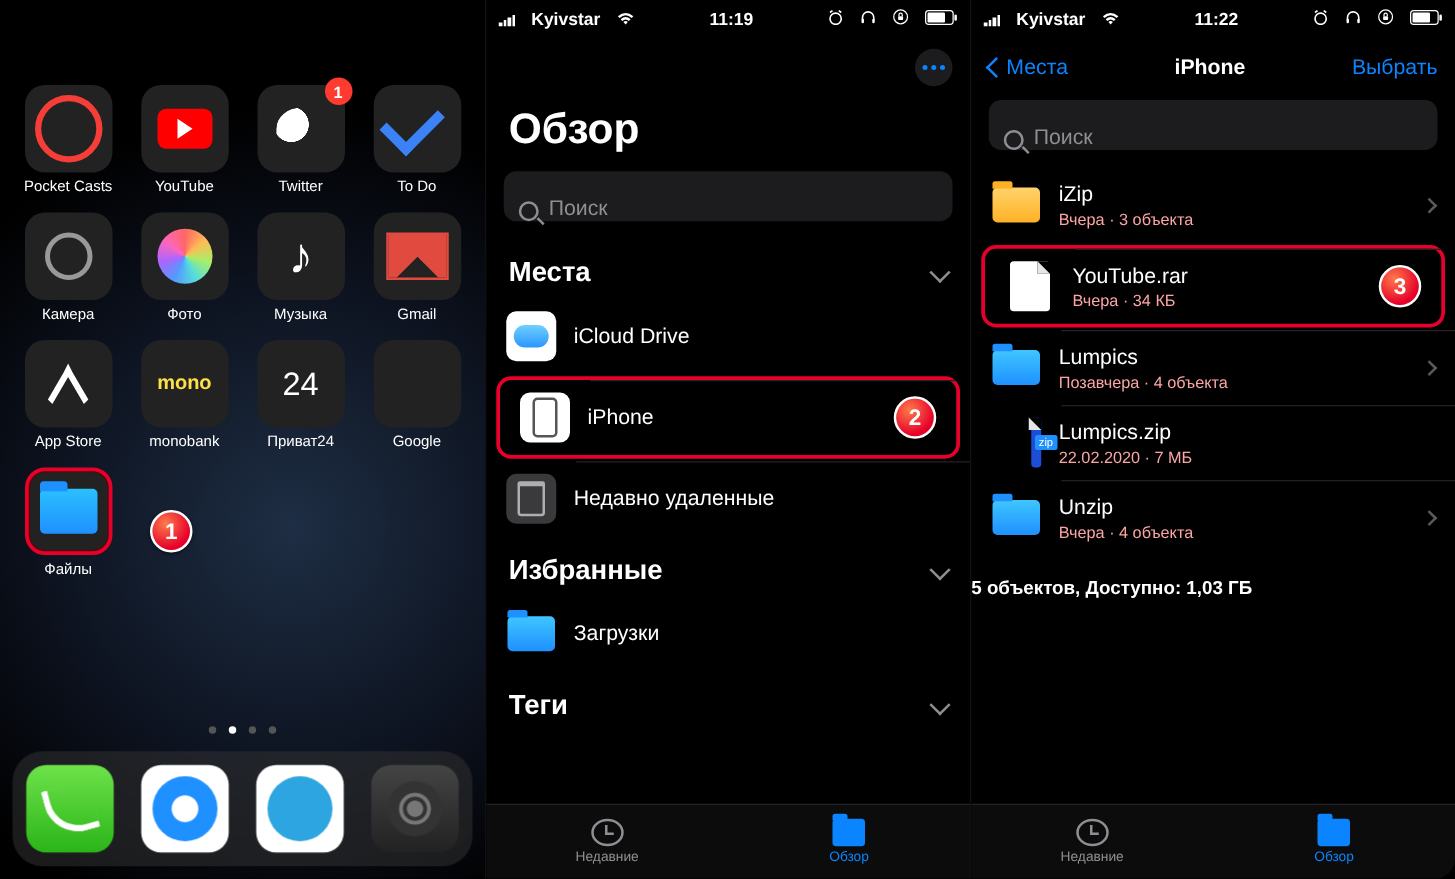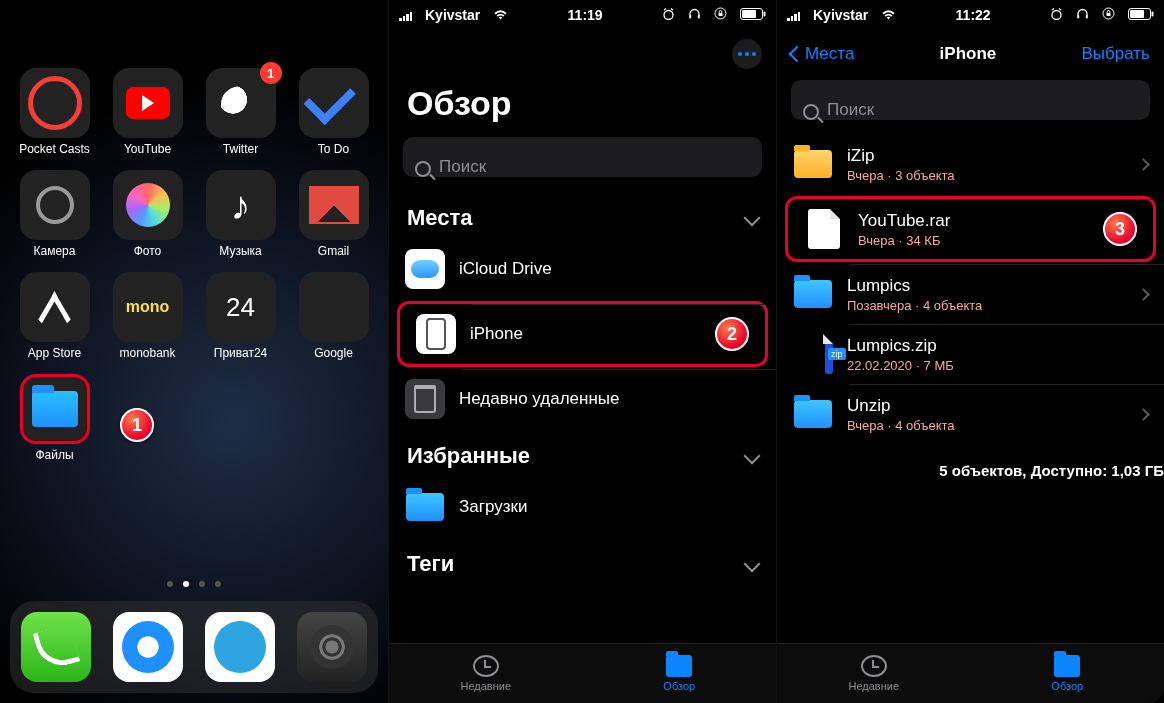--- a/index.html
+++ b/index.html
@@ -175,21 +175,21 @@
   .tab-bar{position:absolute;bottom:0;left:0;right:0;height:60px;background:#0c0c0c;border-top:1px solid #222;display:flex;}
   .tab{flex:1;display:flex;flex-direction:column;align-items:center;justify-content:center;gap:3px;color:#8e8e93;font-size:11px;}
   .tab.active{color:#0a84ff;}
   .tab .ti{width:26px;height:22px;}
   .ti-recent{border:2px solid currentColor;border-radius:50%;width:22px;height:22px;position:relative;}
   .ti-recent::before{content:"";position:absolute;left:9px;top:3px;width:2px;height:8px;background:currentColor;}
   .ti-recent::after{content:"";position:absolute;left:9px;top:9px;width:7px;height:2px;background:currentColor;}
   .ti-browse{width:26px;height:20px;border-radius:3px;background:currentColor;position:relative;}
   .ti-browse::before{content:"";position:absolute;top:-4px;left:0;width:12px;height:5px;background:currentColor;border-radius:2px 2px 0 0;}
 
-  .footer-info{font-size:15px;font-weight:600;text-align:right;padding:18px 0 68px;}
+  .footer-info{font-size:15px;font-weight:600;text-align:left;padding:18px 0 68px;}
 
 </style>
 </head>
 <body>
 
 <div class="screen">
   <div class="home-bg"></div>
 
   <div class="status-bar">
     <div class="status-left">

